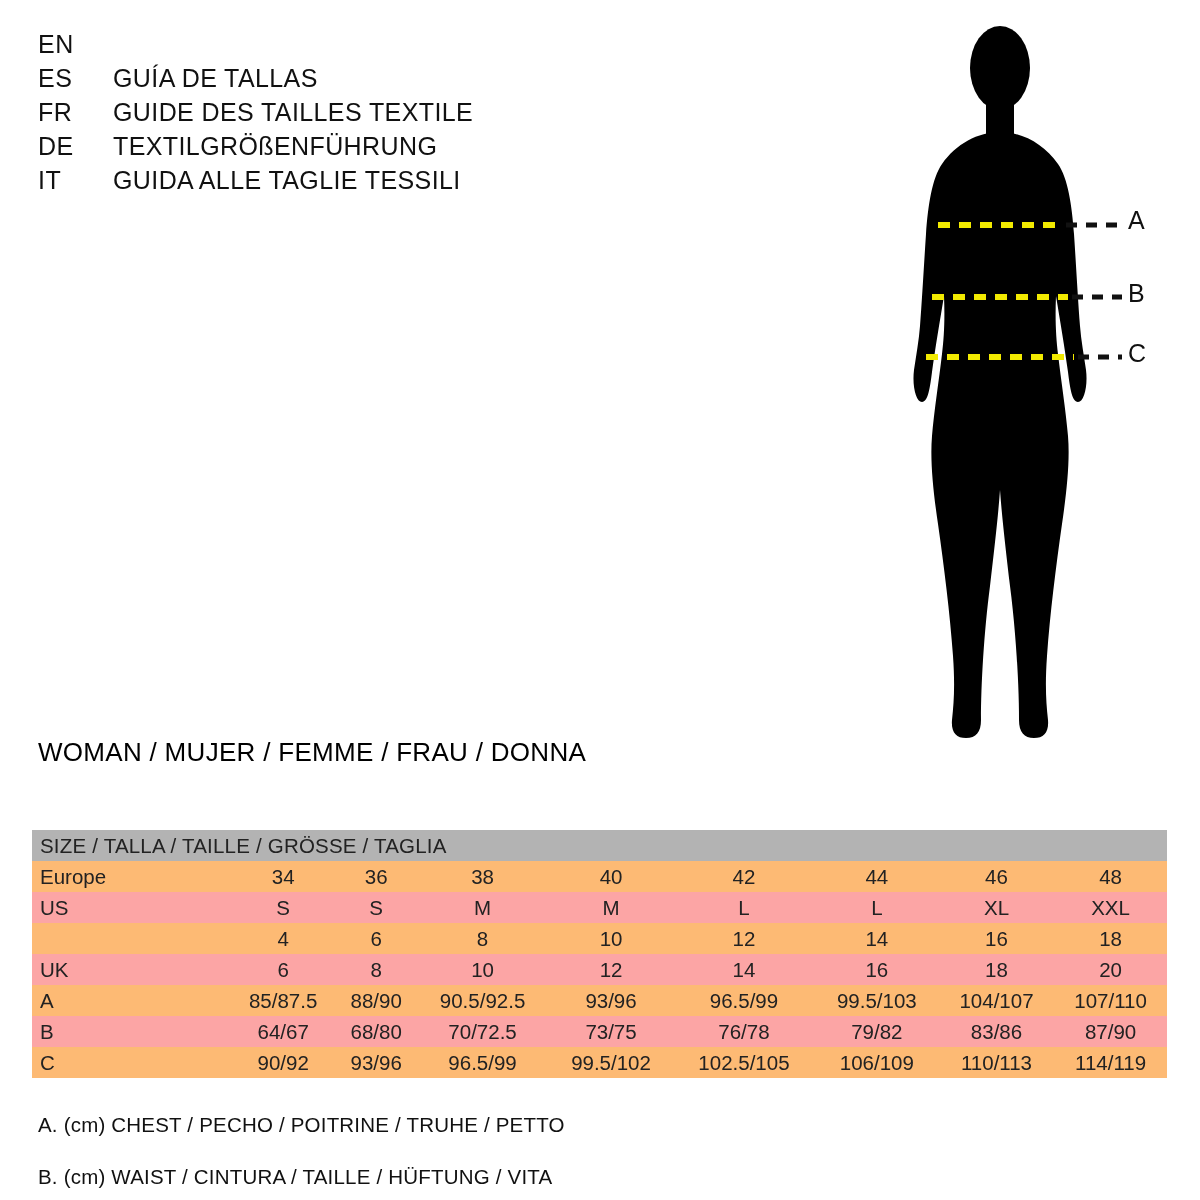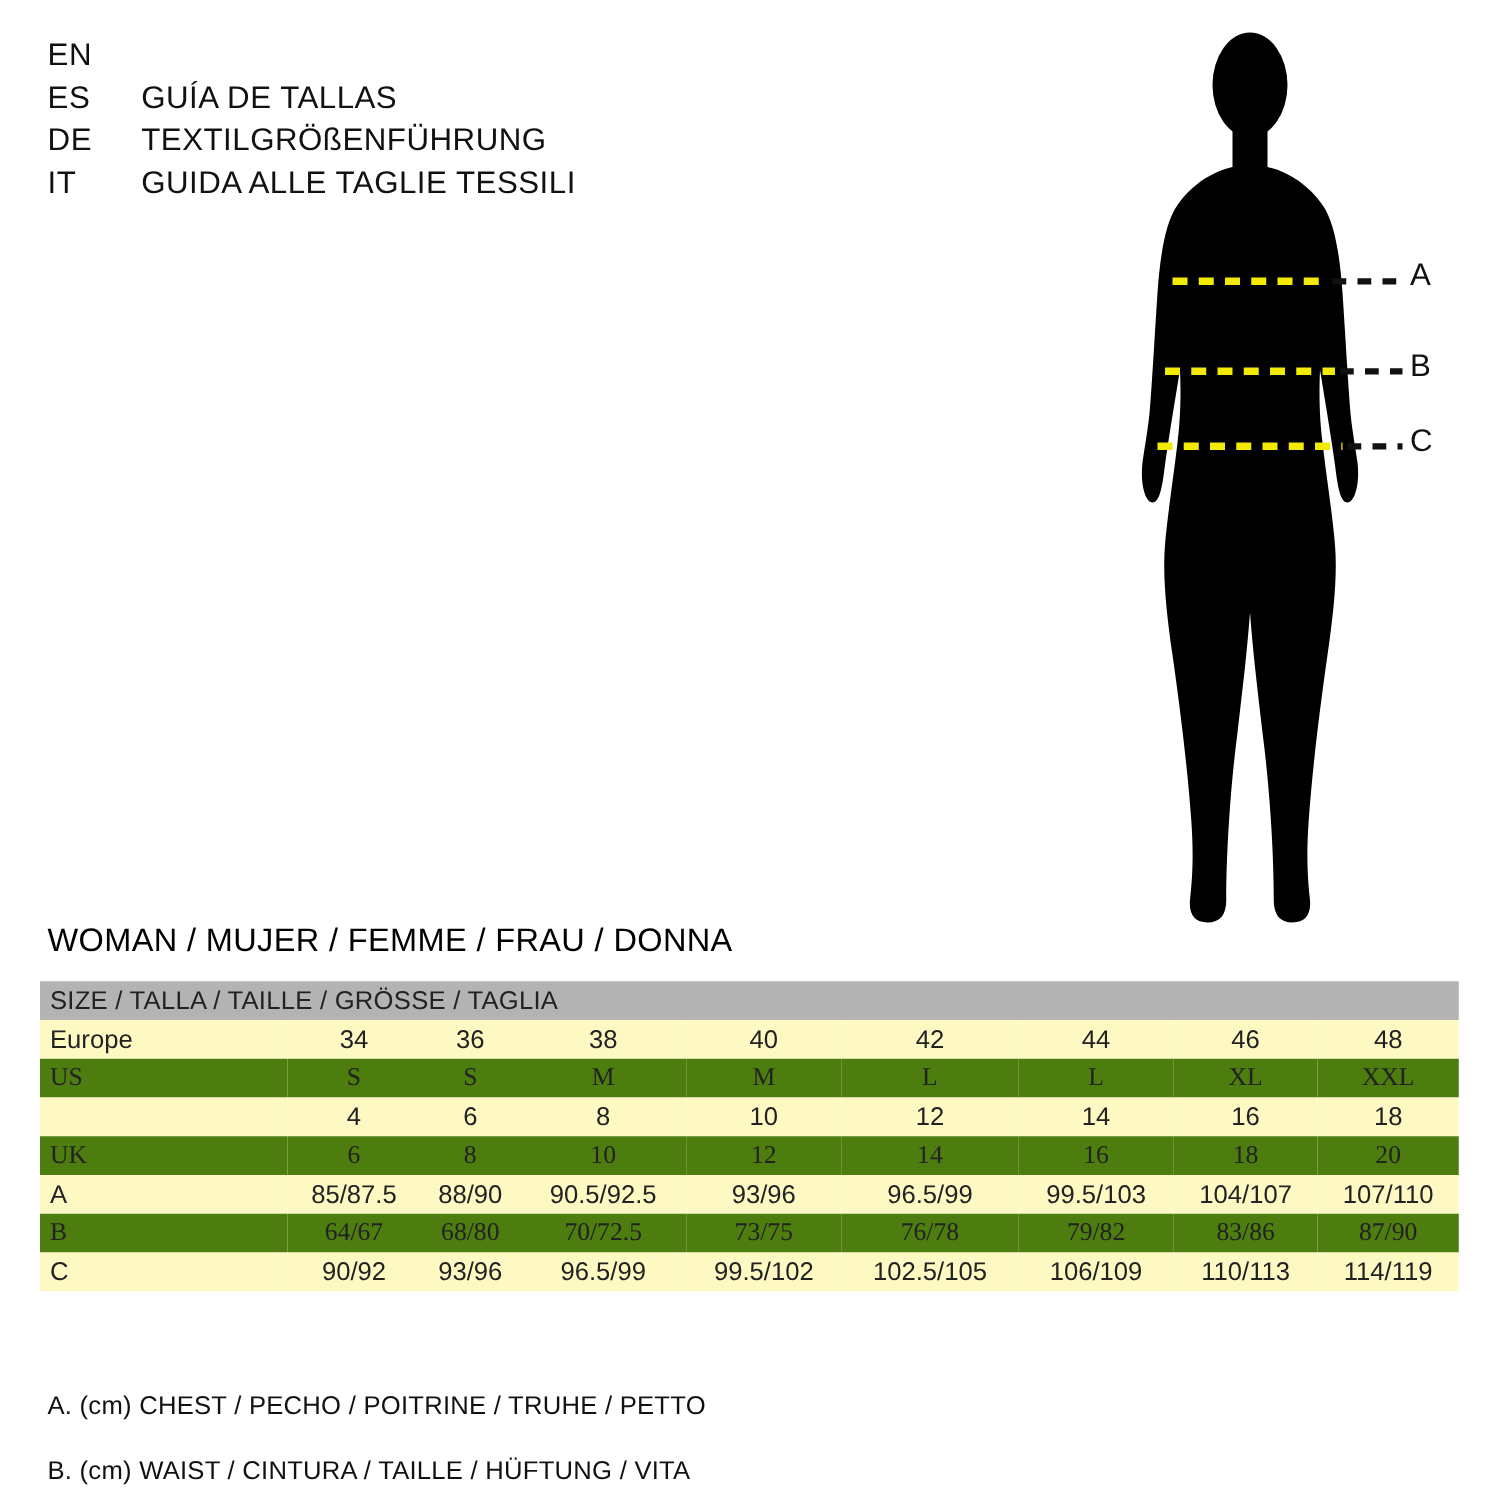--- a/index.html
+++ b/index.html
@@ -68,21 +68,21 @@
     position: absolute;
     left: 38px;
     top: 737px;
     font-size: 26px;
     letter-spacing: 0.3px;
     color: #000000;
   }
   table.size-table {
     position: absolute;
     left: 32px;
-    top: 785px;
+    top: 830px;
     width: 1135px;
     border-collapse: collapse;
     font-size: 20.5px;
     color: #222;
   }
   table.size-table td, table.size-table th {
     padding: 0;
     height: 31px;
     font-weight: normal;
     text-align: center;
@@ -92,22 +92,22 @@
     text-align: left;
     padding-left: 8px;
     width: 190px;
   }
   tr.header-row td {
     background: #b3b3b3;
     text-align: left;
     padding-left: 8px;
     letter-spacing: 0.2px;
   }
-  tr.shade td { background: #4d7c0f; font-family: Liberation Serif, serif; }
-  tr.plain td { background: #fef9c3; }
+  tr.shade td { background: #fca5a5; }
+  tr.plain td { background: #fdba74; }
 
   
   .notes {
     position: absolute;
     left: 38px;
     top: 1088px;
     width: 900px;
   }
   .note {
     font-size: 20.5px;
@@ -120,20 +120,24 @@
 </head>
 <body>
 
 <div class="lang-block">
   <div class="lang-row">
     <span class="lang-code">EN</span>
   </div>
   <div class="lang-row">
     <span class="lang-code">ES</span>
     <span class="lang-text">GUÍA DE TALLAS</span>
+  </div>
+  <div class="lang-row">
+    <span class="lang-code">FR</span>
+    <span class="lang-text">GUIDE DES TAILLES TEXTILE</span>
   </div>
   <div class="lang-row">
     <span class="lang-code">DE</span>
     <span class="lang-text">TEXTILGRÖßENFÜHRUNG</span>
   </div>
   <div class="lang-row">
     <span class="lang-code">IT</span>
     <span class="lang-text">GUIDA ALLE TAGLIE TESSILI</span>
   </div>
 </div>

